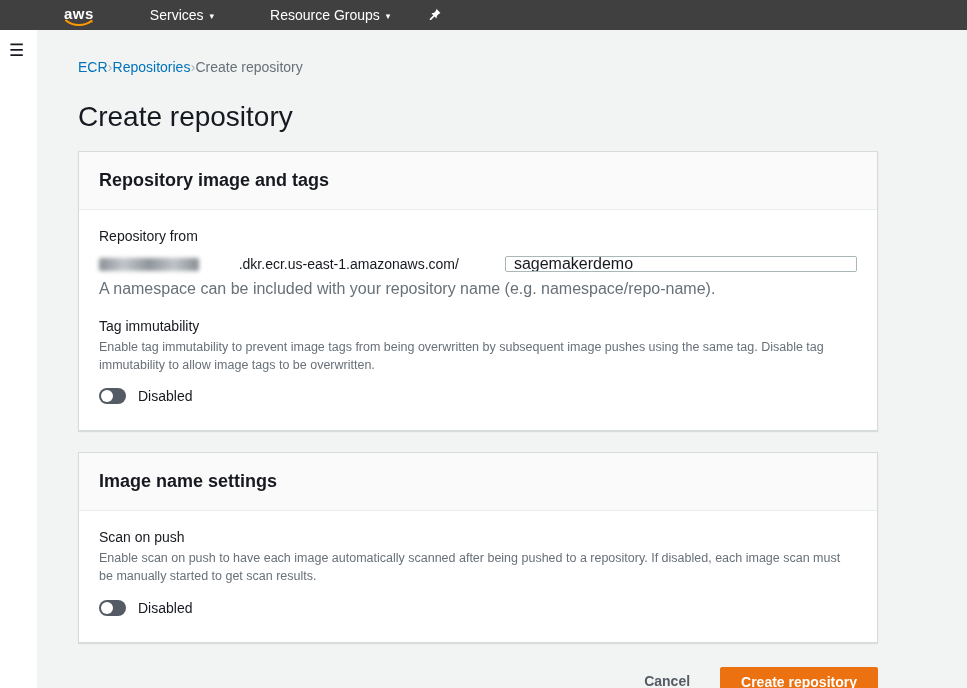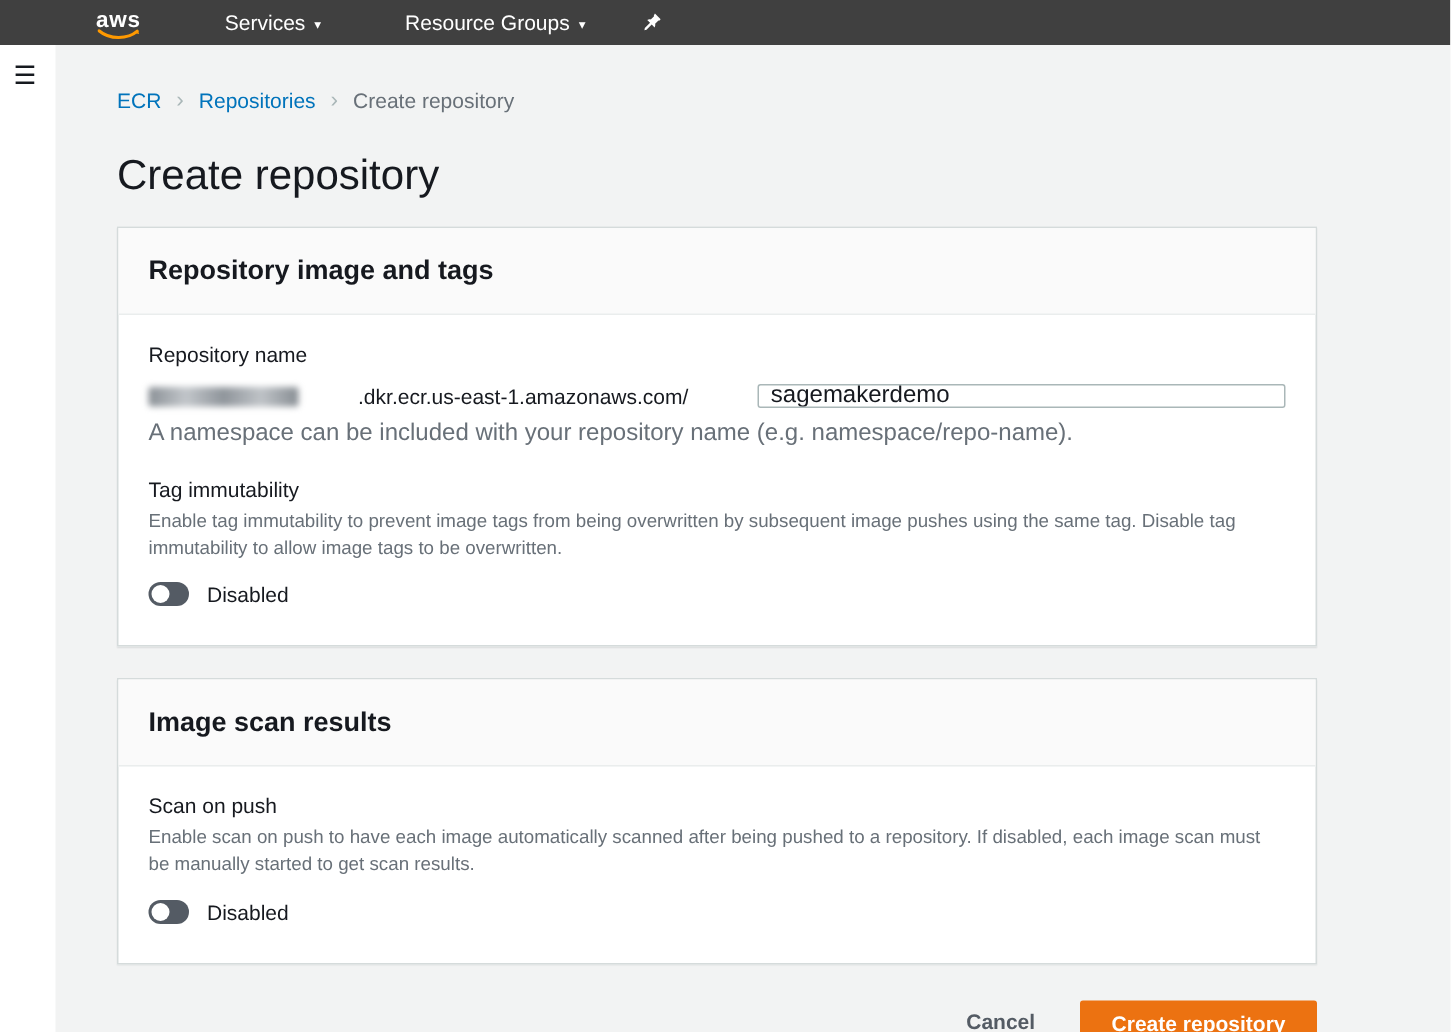--- a/index.html
+++ b/index.html
@@ -20,21 +20,21 @@
 
   
   .side-strip { position: absolute; top: 30px; left: 0; width: 37px; height: 658px;
                 background: #ffffff; }
   .hamburger { font-size: 17px; color: #16191f; margin: 12px 0 0 9px; cursor: pointer; line-height: 1; }
 
   
   .main { position: absolute; top: 30px; left: 37px; width: 930px; height: 658px;
           background: #f2f3f3; padding: 28px 0 0 41px; }
 
-  .breadcrumb { font-size: 14px; display: flex; align-items: flex-end; gap: 10px; }
+  .breadcrumb { font-size: 14px; display: flex; align-items: flex-end; }
   .breadcrumb a { color: #0073bb; text-decoration: none; cursor: pointer; }
   .crumb-sep { color: #aab7b8; font-size: 15px; }
   .crumb-current { color: #687078; }
 
   h1.page-title { margin-top: 26px; font-size: 28px; font-weight: 400; color: #16191f; }
 
   .card { width: 800px; background: #fff; border: 1px solid #d5dbdb;
           border-radius: 0; margin-top: 21px; box-shadow: 0 1px 1px 0 rgba(0,28,36,.1); }
   .card:first-of-type { margin-top: 18px; }
   .card-header { background: #fafafa; border-bottom: 1px solid #eaeded;
@@ -109,41 +109,41 @@
       <a>Repositories</a>
       <span class="crumb-sep">›</span>
       <span class="crumb-current">Create repository</span>
     </nav>
 
     <h1 class="page-title">Create repository</h1>
 
     <section class="card">
       <div class="card-header">Repository image and tags</div>
       <div class="card-body">
-        <div class="field-label">Repository name</div>
+        <div class="field-label">Repository from</div>
         <div class="uri-row">
           <span class="redacted"></span>
           <span class="uri-suffix">.dkr.ecr.us-east-1.amazonaws.com/</span>
           <input class="text-input" type="text" value="sagemakerdemo" style="">
         </div>
         <div class="help-text">A namespace can be included with your repository name (e.g. namespace/repo-name).</div>
 
         <div class="field-label spaced">Tag immutability</div>
         <div class="desc-text">Enable tag immutability to prevent image tags from being overwritten by subsequent image pushes using the same tag. Disable tag immutability to allow image tags to be overwritten.</div>
         <div class="toggle-row">
           <span class="toggle">
             <span class="knob"></span>
           </span>
           <span class="toggle-label">Disabled</span>
         </div>
       </div>
     </section>
 
     <section class="card">
-      <div class="card-header">Image scan results</div>
+      <div class="card-header">Image name settings</div>
       <div class="card-body">
         <div class="field-label">Scan on push</div>
         <div class="desc-text">Enable scan on push to have each image automatically scanned after being pushed to a repository. If disabled, each image scan must be manually started to get scan results.</div>
         <div class="toggle-row">
           <span class="toggle">
             <span class="knob"></span>
           </span>
           <span class="toggle-label">Disabled</span>
         </div>
       </div>

